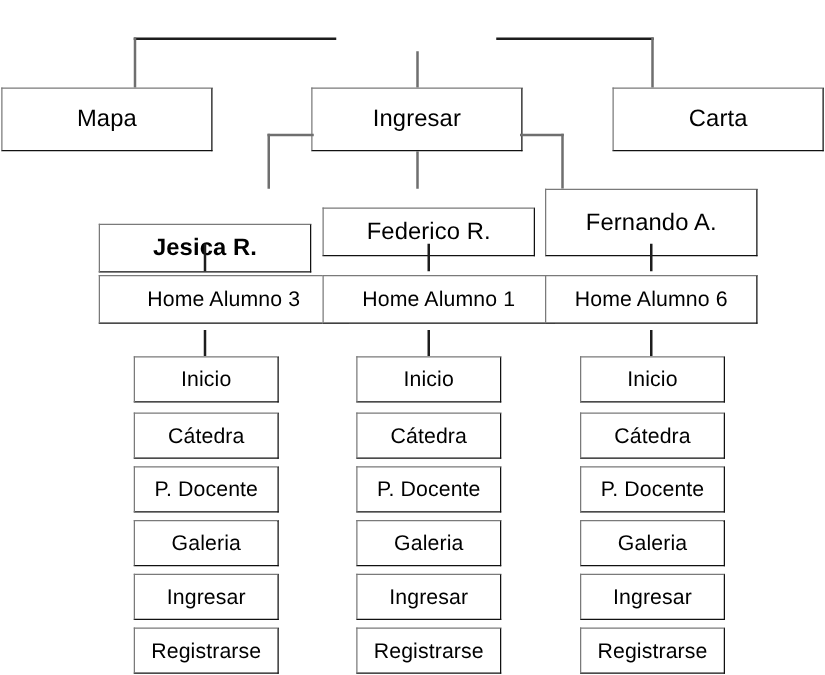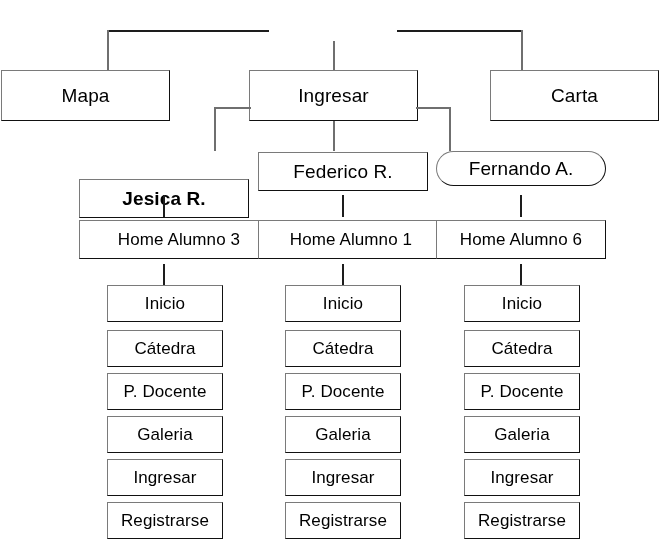--- a/index.html
+++ b/index.html
@@ -77,25 +77,25 @@
 
   <div class="ln v thin" style="left:333px;top:121px;height:30px;"></div>
 
   <div class="ln h thin" style="left:416px;top:107px;width:35px;"></div>
   <div class="ln v thin" style="left:449px;top:107px;height:44px;"></div>
 
   <div class="node shadowed bold" style="left:79px;top:151px;width:170px;height:39px;">
     <span>Jesica R.</span>
   </div>
 
-  <div class="node shadowed" style="left:258px;top:152px;width:170px;height:39px;">
+  <div class="node shadowed" style="left:258px;top:166px;width:170px;height:39px;">
     <span>Federico R.</span>
   </div>
 
-  <div class="node shadowed" style="left:436px;top:151px;width:170px;height:35px;border-radius:19px;">
+  <div class="node shadowed" style="left:436px;top:151px;width:170px;height:54px;">
     <span>Fernando A.</span>
   </div>
 
   <div class="ln v dark" style="left:163px;top:195px;height:22px;"></div>
   <div class="ln v dark" style="left:342px;top:195px;height:22px;"></div>
   <div class="ln v dark" style="left:520px;top:195px;height:22px;"></div>
 
   <div class="node shadowed small" style="left:79px;top:220px;width:200px;height:39px;">
     <span>Home Alumno 3</span>
   </div>

